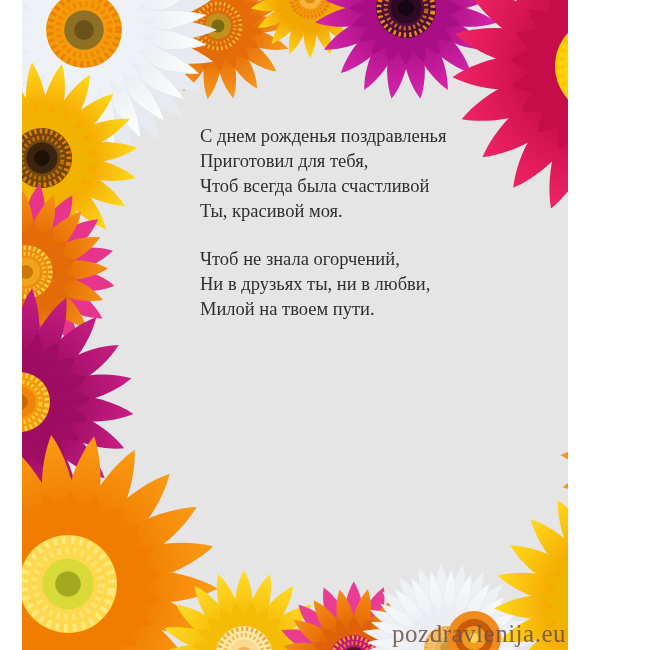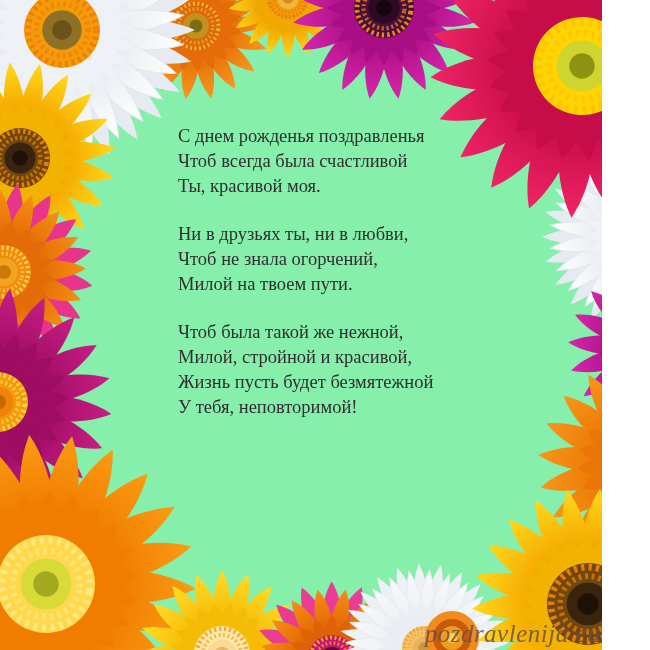--- a/index.html
+++ b/index.html
@@ -1,28 +1,28 @@
 <!DOCTYPE html>
 <html><head>
 <meta charset="utf-8">
 <style>
   html,body{margin:0;padding:0;background:#fff;}
   .card{
-    position:relative;width:602px;height:650px;background:#86efac;
-    overflow:hidden;font-family:"Liberation Serif","DejaVu Serif",serif;
+    position:relative;width:546px;height:650px;background:#e5e5e5;
+    overflow:hidden;font-family:"Liberation Serif","DejaVu Serif",serif;margin-left:22px;
   }
   .flower-layer{position:absolute;left:0;top:0;width:650px;height:650px;display:block;}
   .poem{
     position:absolute;left:178px;top:124px;width:330px;
     font-size:18.5px;line-height:25px;color:#2f2f2f;white-space:nowrap;
   }
   .stanza{margin:0 0 23px 0;}
   .watermark{
     position:absolute;right:2px;bottom:2px;
-    font-style:italic;font-size:25px;letter-spacing:0.5px;
+    font-size:25px;letter-spacing:0.5px;
     color:#6b5048;opacity:0.85;z-index:5;
   }
 </style>
 </head>
 <body>
 
 <div class="card">
   <svg id="flower-svg" class="flower-layer" viewBox="0 0 650 650">
       <defs>
         <radialGradient id="pg0" gradientUnits="userSpaceOnUse" cx="0" cy="0" r="74">
@@ -1027,29 +1027,24 @@
       <g transform="translate(452 638)">
         <circle r="27" fill="#f08c1e"></circle>
         <circle r="19" fill="#c85a0a"></circle>
         <circle r="12" fill="#ef9d1d"></circle>
         <circle r="5" fill="#ffd24f"></circle>
       </g>
     </svg>
   <div class="poem" style="color: rgb(47, 47, 47);">
       <div class="stanza">
         <div>С днем рожденья поздравленья</div>
+        <div>Приготовил для тебя,</div>
         <div>Чтоб всегда была счастливой</div>
         <div>Ты, красивой моя.</div>
       </div>
       <div class="stanza">
+        <div>Чтоб не знала огорчений,</div>
         <div>Ни в друзьях ты, ни в любви,</div>
-        <div>Чтоб не знала огорчений,</div>
         <div>Милой на твоем пути.</div>
-      </div>
-      <div class="stanza">
-        <div>Чтоб была такой же нежной,</div>
-        <div>Милой, стройной и красивой,</div>
-        <div>Жизнь пусть будет безмятежной</div>
-        <div>У тебя, неповторимой!</div>
       </div>
     </div>
   <div class="watermark" style="color: rgb(107, 80, 72);">pozdravlenija.eu</div>
 </div>
 
 </body></html>

